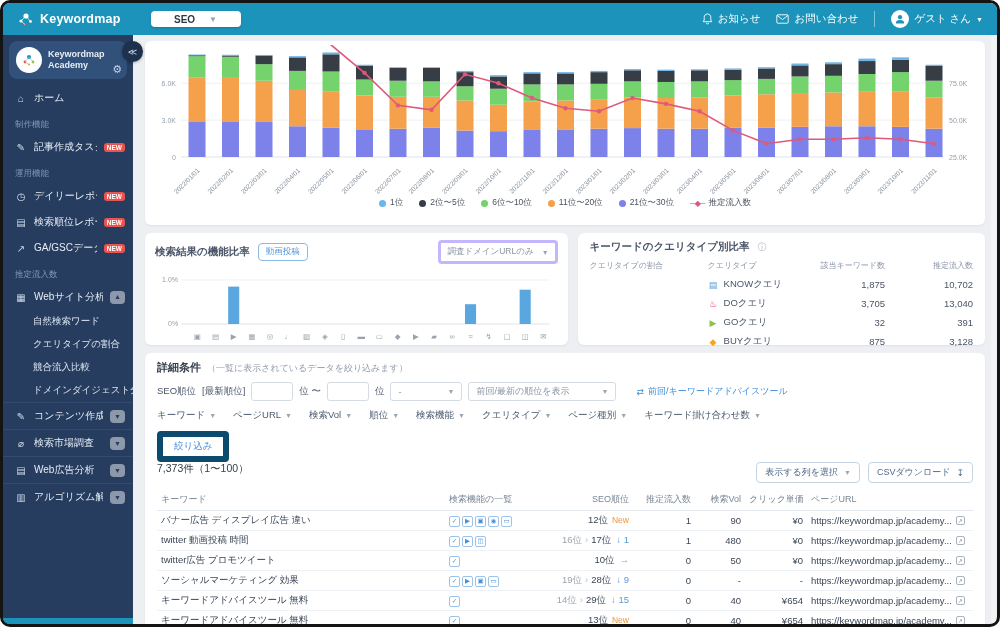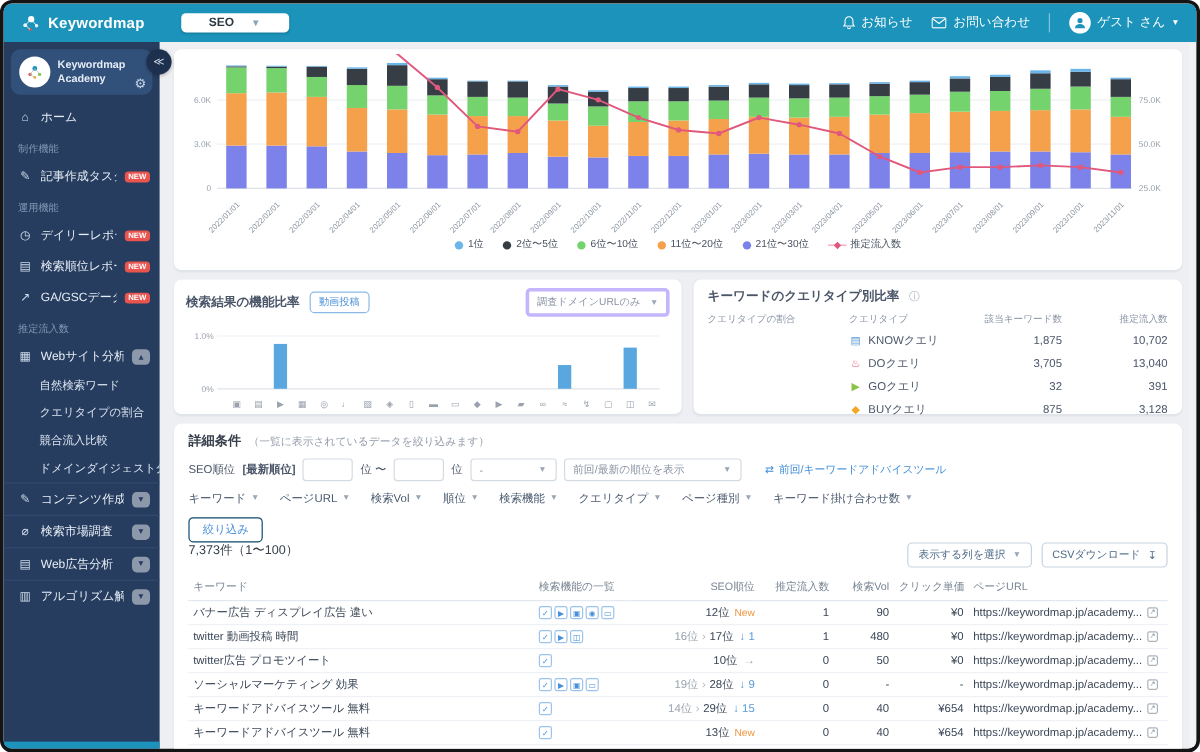--- a/index.html
+++ b/index.html
@@ -64,21 +64,21 @@
 .f-title-row{display:flex;align-items:baseline;gap:6px}
 .f-title{font-size:11px;font-weight:bold;color:#37404c}
 .f-sub{font-size:9px;color:#939caa}
 .f-seo-row{display:flex;align-items:center;gap:6px;margin-top:7px;font-size:9.5px;color:#4a5568}
 .f-input{width:42px;height:19px;border:1px solid #d5dbe3;border-radius:3px;background:#fff}
 .f-select{height:19px;border:1px solid #d5dbe3;border-radius:3px;background:#fff;color:#8a94a3;font-size:9px;display:flex;align-items:center;gap:8px;padding:0 7px;cursor:pointer}
 .f-link{color:#3f8ed8;font-size:9px;margin-left:14px;display:flex;align-items:center;gap:4px;cursor:pointer}
 .f-chips{display:flex;gap:17px;margin-top:8px;font-size:9.5px;color:#4a5a6f;flex-wrap:nowrap}
 .f-chip{display:flex;align-items:center;gap:4px;cursor:pointer;white-space:nowrap}
 .f-chip .chev,.f-select .chev,.mini-select .chev{color:#9aa6b3;font-size:7px}
-.apply-btn{margin-top:9px;display:inline-block;border:1px solid #0c4a6e;color:#4a90d9;background:#fff;font-size:9.5px;border-radius:4px;padding:3px 11px;cursor:pointer}
+.apply-btn{margin-top:9px;display:inline-block;border:6px solid #0c4a6e;color:#4a90d9;background:#fff;font-size:9.5px;border-radius:4px;padding:3px 11px;cursor:pointer}
 .count-row{display:flex;align-items:flex-start;}
 .count-txt{font-size:10.5px;color:#37404c}
 .count-btns{margin-left:auto;display:flex;gap:8px}
 .tbl-btn{border:1px solid #c6d3e0;background:#fff;color:#4e6a86;font-size:9px;border-radius:4px;padding:3px 8px;display:flex;align-items:center;gap:6px;cursor:pointer}
 
 table.dt{width:100%;border-collapse:collapse;margin-top:6px;table-layout:fixed}
 .dt th{font-size:9px;color:#7a8694;font-weight:normal;text-align:left;border-bottom:1px solid #e3e8ee;padding:4px 4px;white-space:nowrap}
 .dt td{font-size:9.5px;color:#3a4656;border-bottom:1px solid #eef1f5;padding:3px 4px;white-space:nowrap;overflow:hidden}
 .dt .num{text-align:right}
 .dt th.num{text-align:right}
@@ -514,21 +514,21 @@
       </div>
     </div>
 
     <div class="card table-card">
       <div class="f-title-row">
         <span class="f-title">詳細条件</span>
         <span class="f-sub">（一覧に表示されているデータを絞り込みます）</span>
       </div>
       <div class="f-seo-row">
         <span>SEO順位</span>
-        <span style="font-weight:bold">[最新順位]</span>
+        <span style="font-weight:normal">[最新順位]</span>
         <input class="f-input" style="">
         <span>位 〜</span>
         <input class="f-input" style="">
         <span>位</span>
         <span class="f-select" style="width:72px;justify-content:space-between">
           <span>-</span>
             <span class="chev">▼</span>
         </span>
         <span class="f-select" style="width:148px;justify-content:space-between">
           <span>前回/最新の順位を表示</span>

